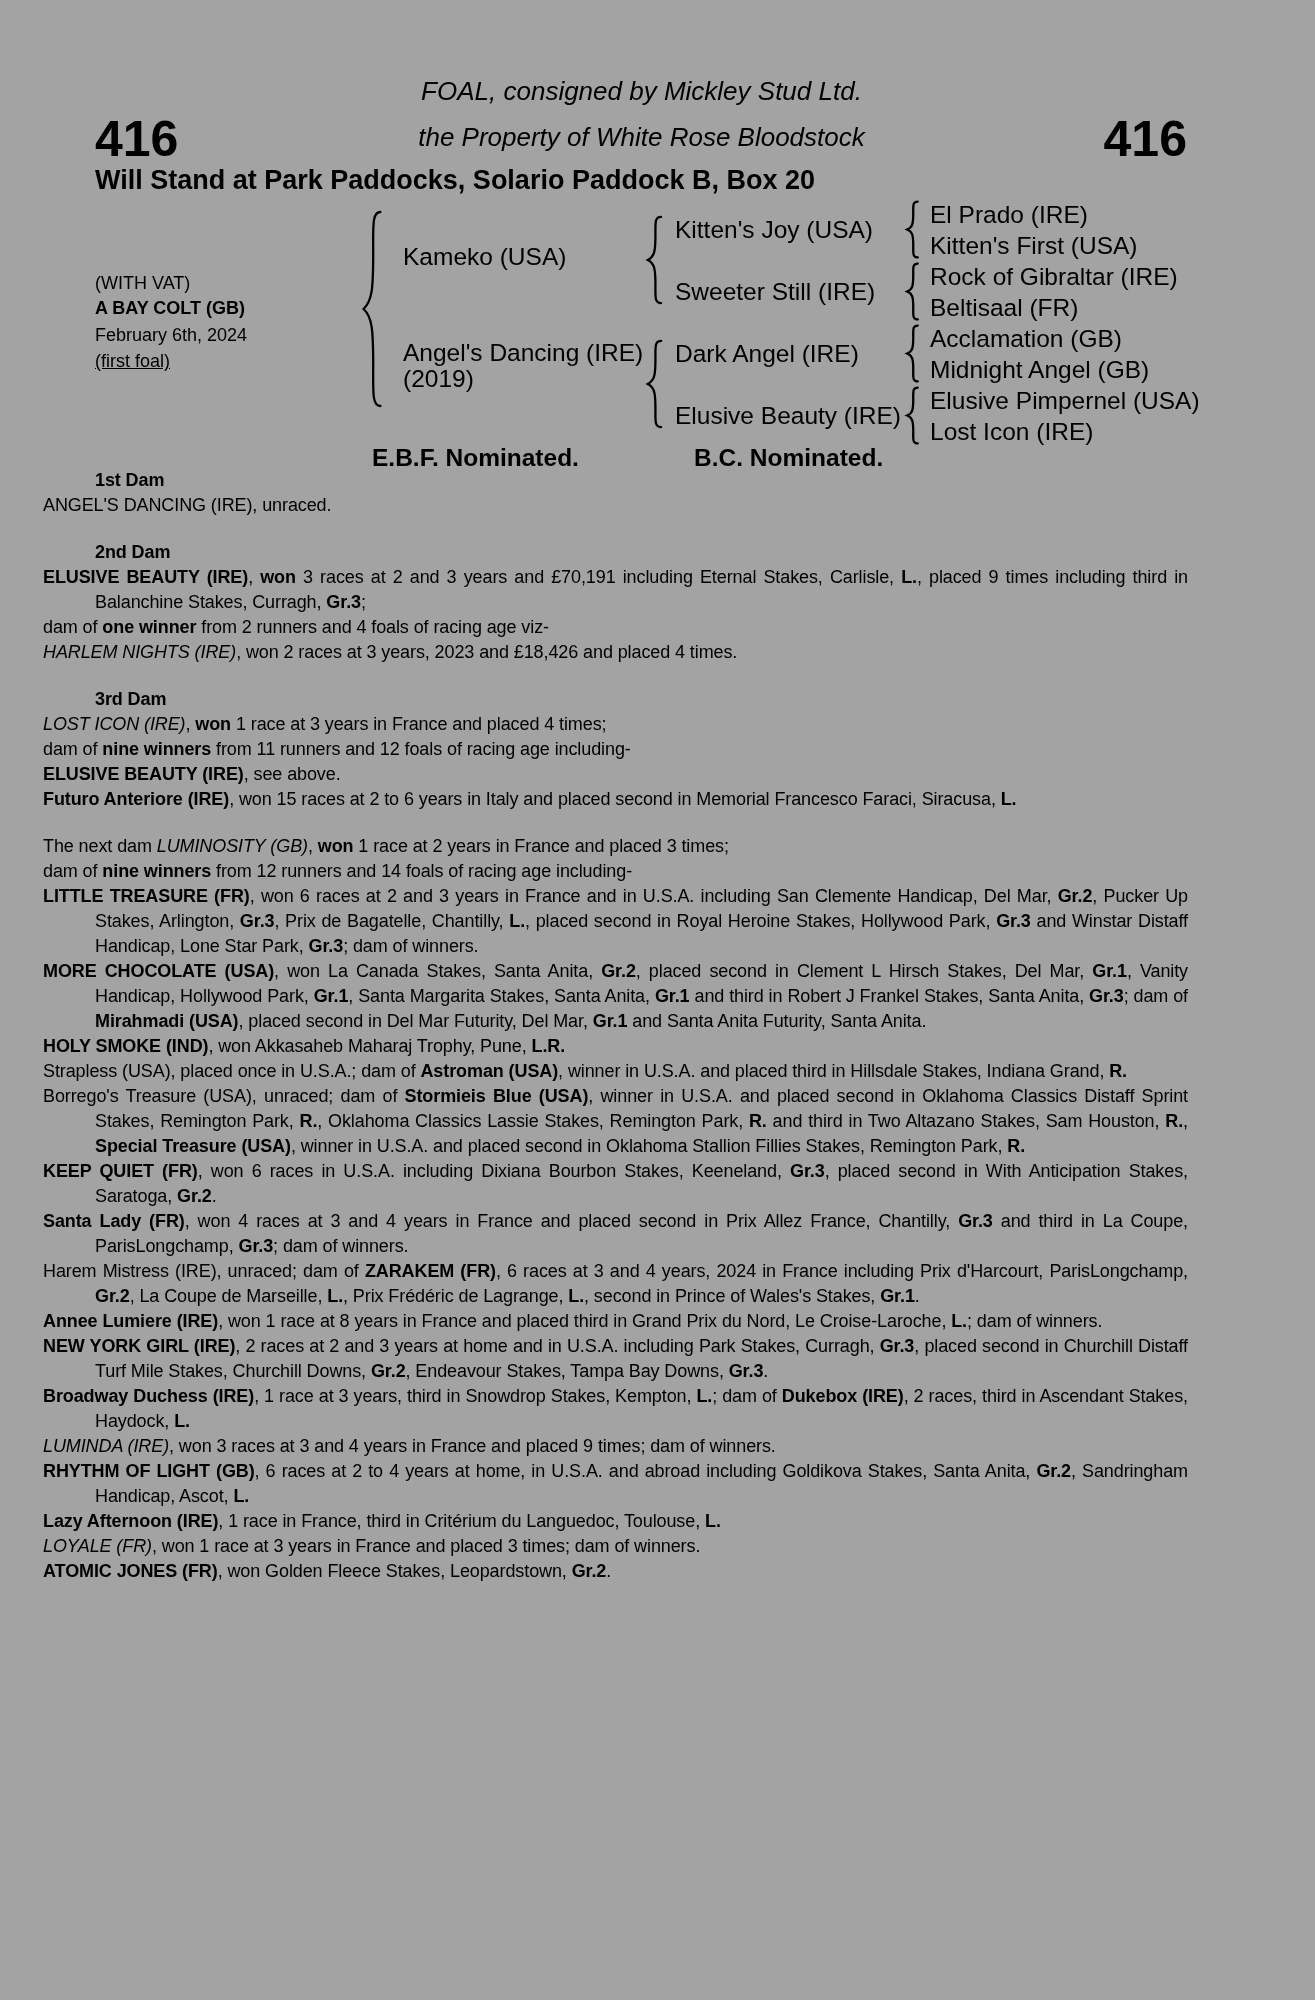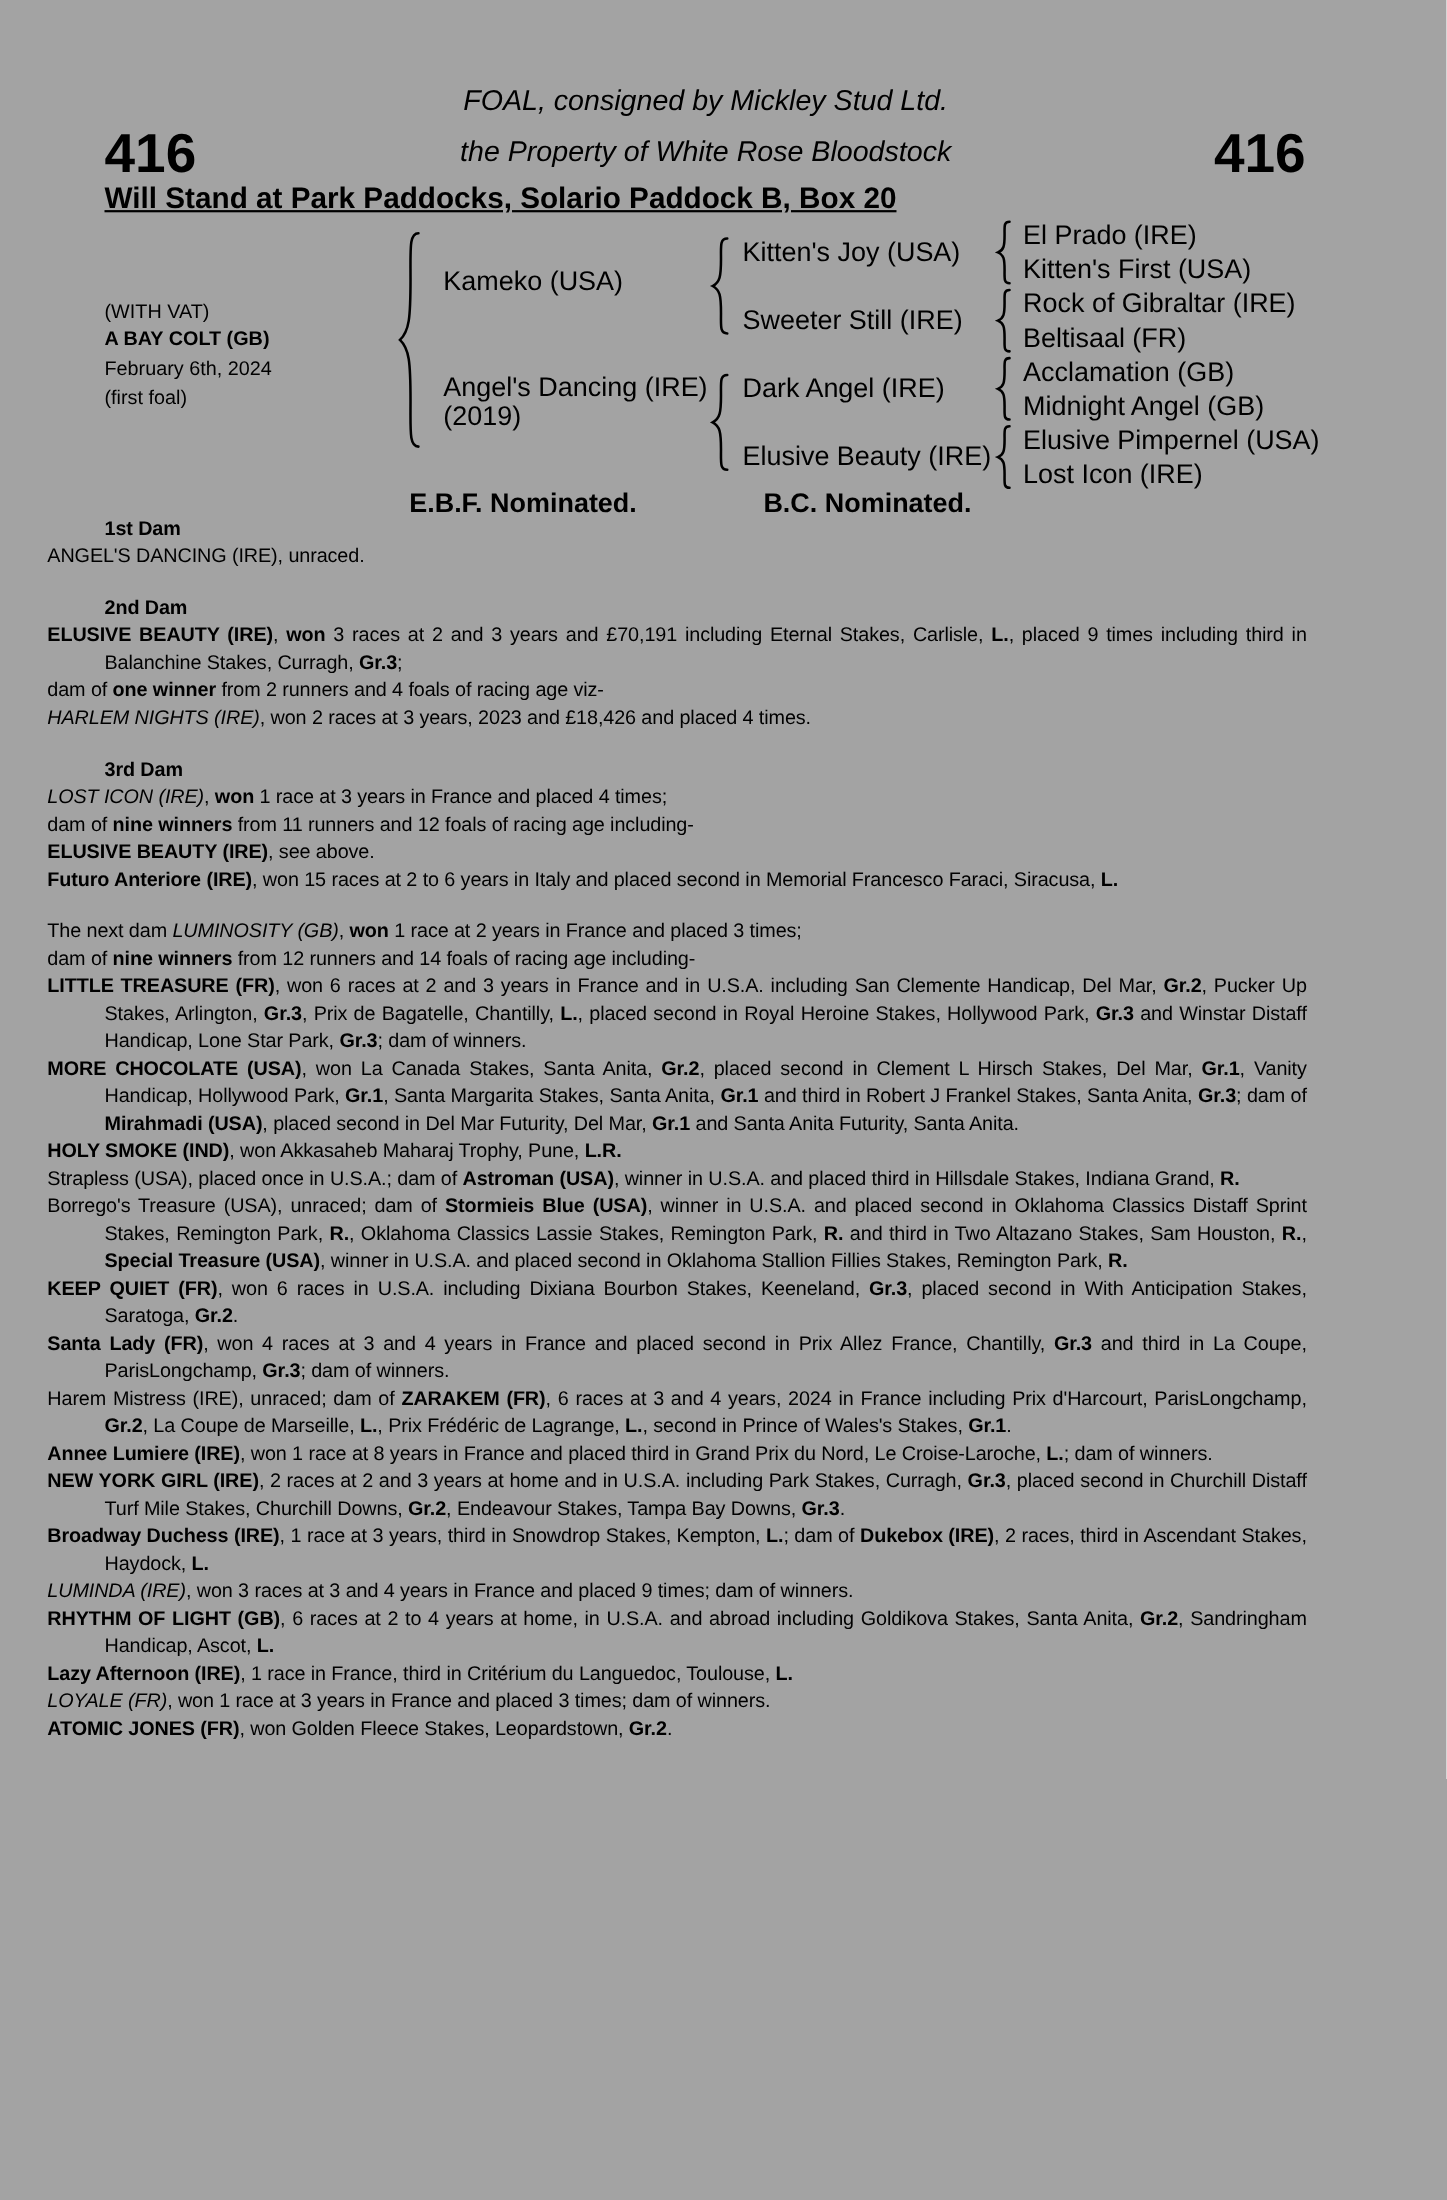--- a/index.html
+++ b/index.html
@@ -34,26 +34,26 @@
 </style>
 </head>
 <body>
 
 <div class="page">
 
   <div class="center-line consign" style="top:78px;">FOAL, consigned by Mickley Stud Ltd.</div>
   <div class="center-line consign" style="top:124px;">the Property of White Rose Bloodstock</div>
   <div class="abs catnum" style="left:95px;  top:114px;">416</div>
   <div class="abs catnum" style="right:128px;top:114px;">416</div>
-  <div class="abs stand" style="left:95px;  top:166px;text-decoration:underline;">Will Stand at Park Paddocks, Solario Paddock B, Box 20</div>
+  <div class="abs stand" style="left:95px;  top:166px;">Will Stand at Park Paddocks, Solario Paddock B, Box 20</div>
 
   <div class="abs ped" style="left:95px;top:274px;">(WITH VAT)</div>
   <div class="abs ped bold" style="left:95px;top:299px;">A BAY COLT (GB)</div>
   <div class="abs ped" style="left:95px;top:326px;">February 6th, 2024</div>
-  <div class="abs ped" style="left:95px;top:352px;">(first foal)</div>
+  <div class="abs ped" style="left:95px;top:352px;text-decoration:underline;">(first foal)</div>
 
   <svg class="brace" style="left:360px;top:210px;" width="24" height="198" viewBox="0 0 20 100" preserveAspectRatio="none">
     <path d="M17 1 C10 1 11 8 11 22 C11 40 10 46 3 50 C10 54 11 60 11 78 C11 92 10 99 17 99" fill="none" stroke="#000" stroke-width="2.3" stroke-linecap="round" vector-effect="non-scaling-stroke"></path>
   </svg>
 
   <div class="abs pedname" style="left:403px;top:244px;">Kameko (USA)</div>
   <div class="abs pedname" style="left:403px;top:340px;">Angel's Dancing (IRE)</div>
   <div class="abs pedname" style="left:403px;top:366px;">(2019)</div>
 
   <svg class="brace" style="left:645px;top:216px;" width="19" height="88" viewBox="0 0 20 100" preserveAspectRatio="none">

